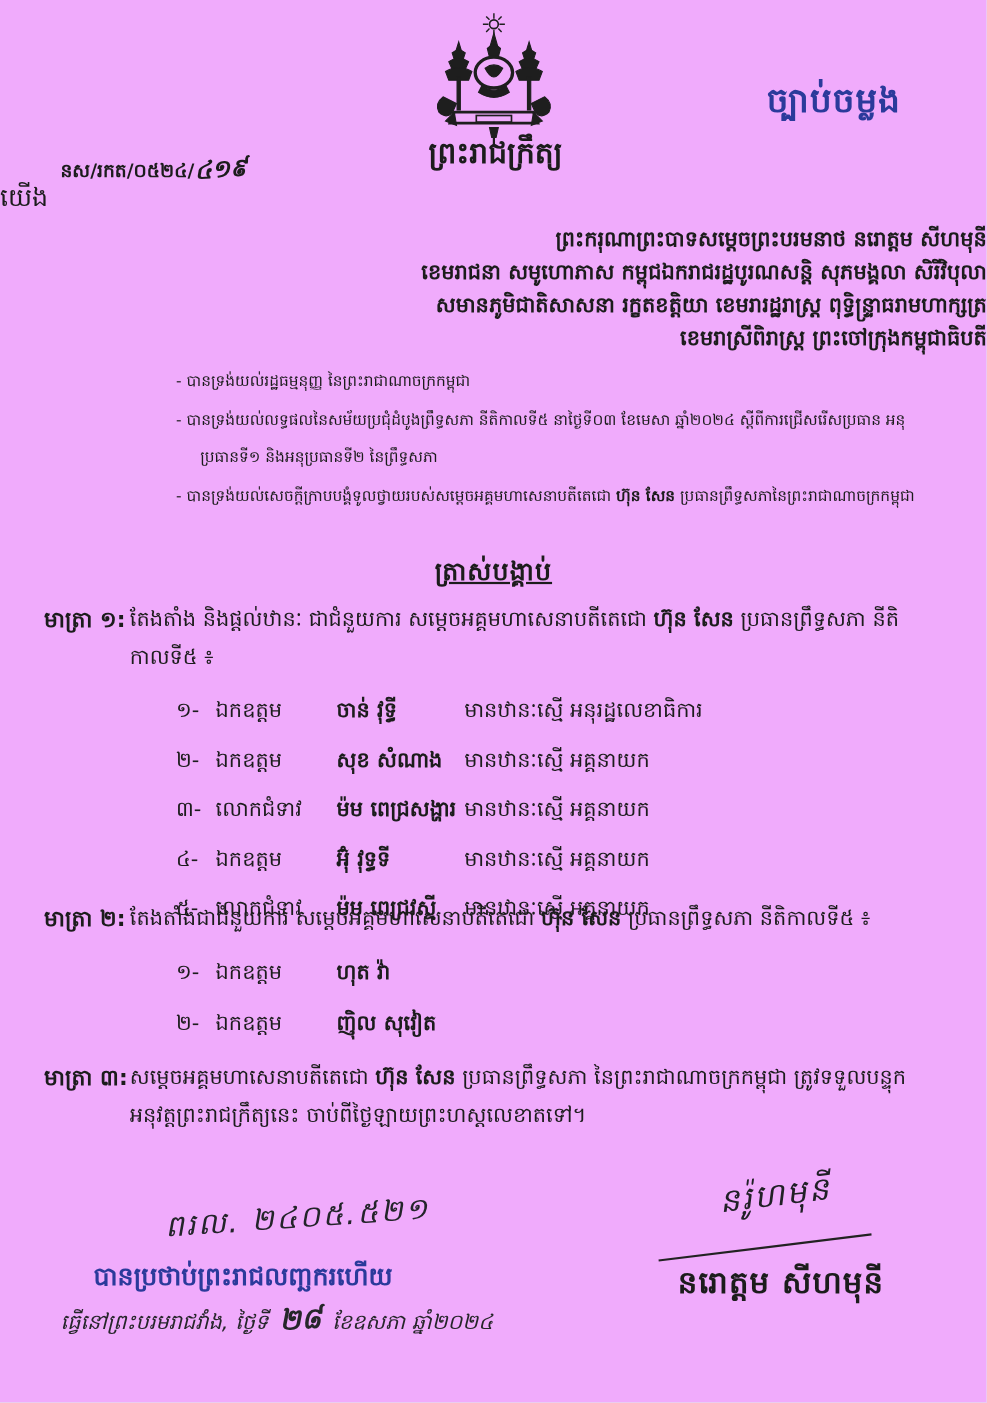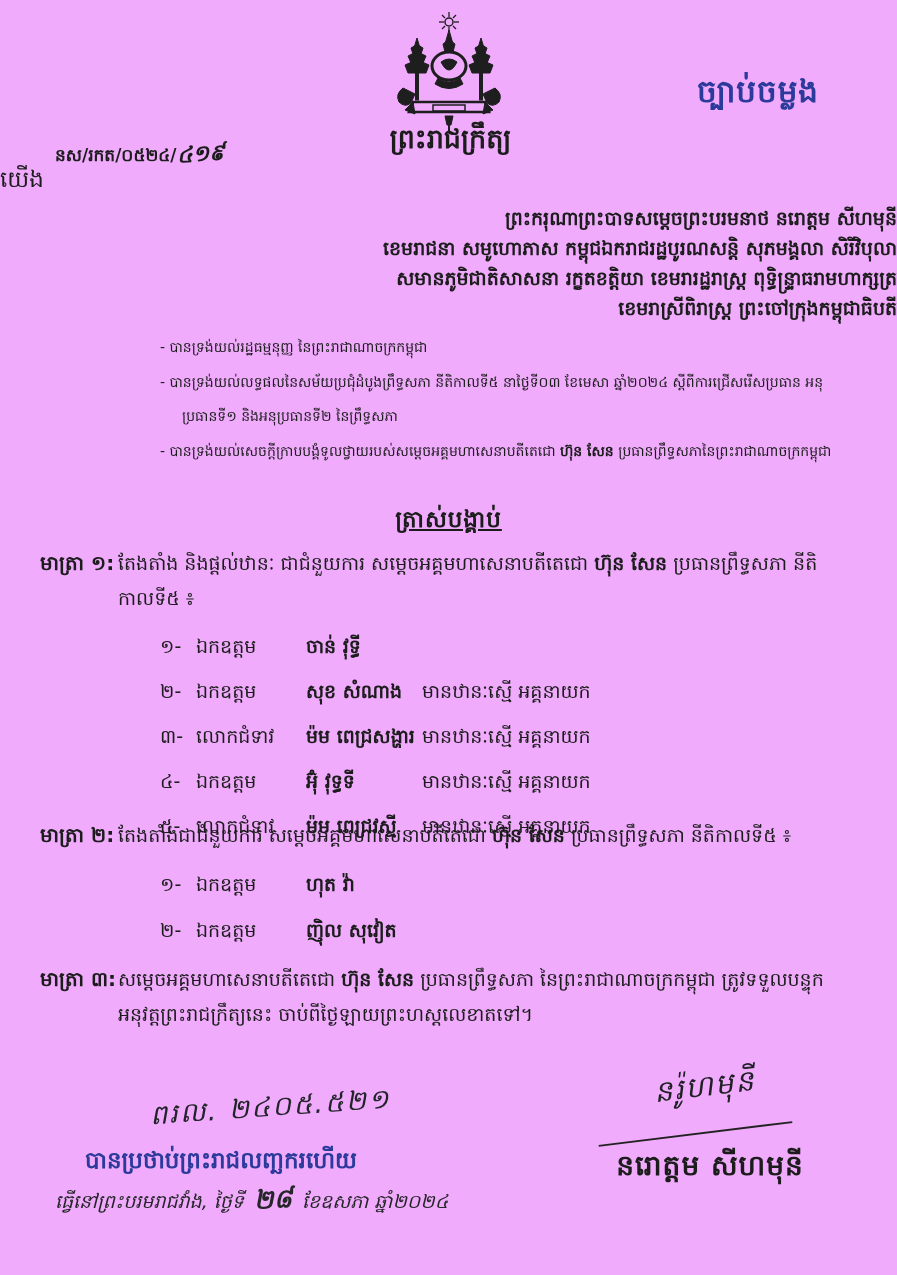--- a/index.html
+++ b/index.html
@@ -171,20 +171,21 @@
   <div class="abs article a1">
     <div class="label">មាត្រា ១:</div>
     <div class="a-body">
       <span>តែងតាំង និងផ្ដល់ឋានៈ ជាជំនួយការ សម្ដេចអគ្គមហាសេនាបតីតេជោ </span><span class="bold">ហ៊ុន សែន</span><span> ប្រធានព្រឹទ្ធសភា នីតិកាលទី៥ ៖</span>
     </div>
     <div class="items">
       <div class="item-row">
         <span class="item-num">១-</span>
         <span class="item-title">ឯកឧត្ដម</span>
         <span class="item-name">ចាន់ វុទ្ធី</span>
+        <span class="item-rank">មានឋានៈស្មើ អនុរដ្ឋលេខាធិការ</span>
       </div>
       <div class="item-row">
         <span class="item-num">២-</span>
         <span class="item-title">ឯកឧត្ដម</span>
         <span class="item-name">សុខ សំណាង</span>
         <span class="item-rank">មានឋានៈស្មើ អគ្គនាយក</span>
       </div>
       <div class="item-row">
         <span class="item-num">៣-</span>
         <span class="item-title">លោកជំទាវ</span>

